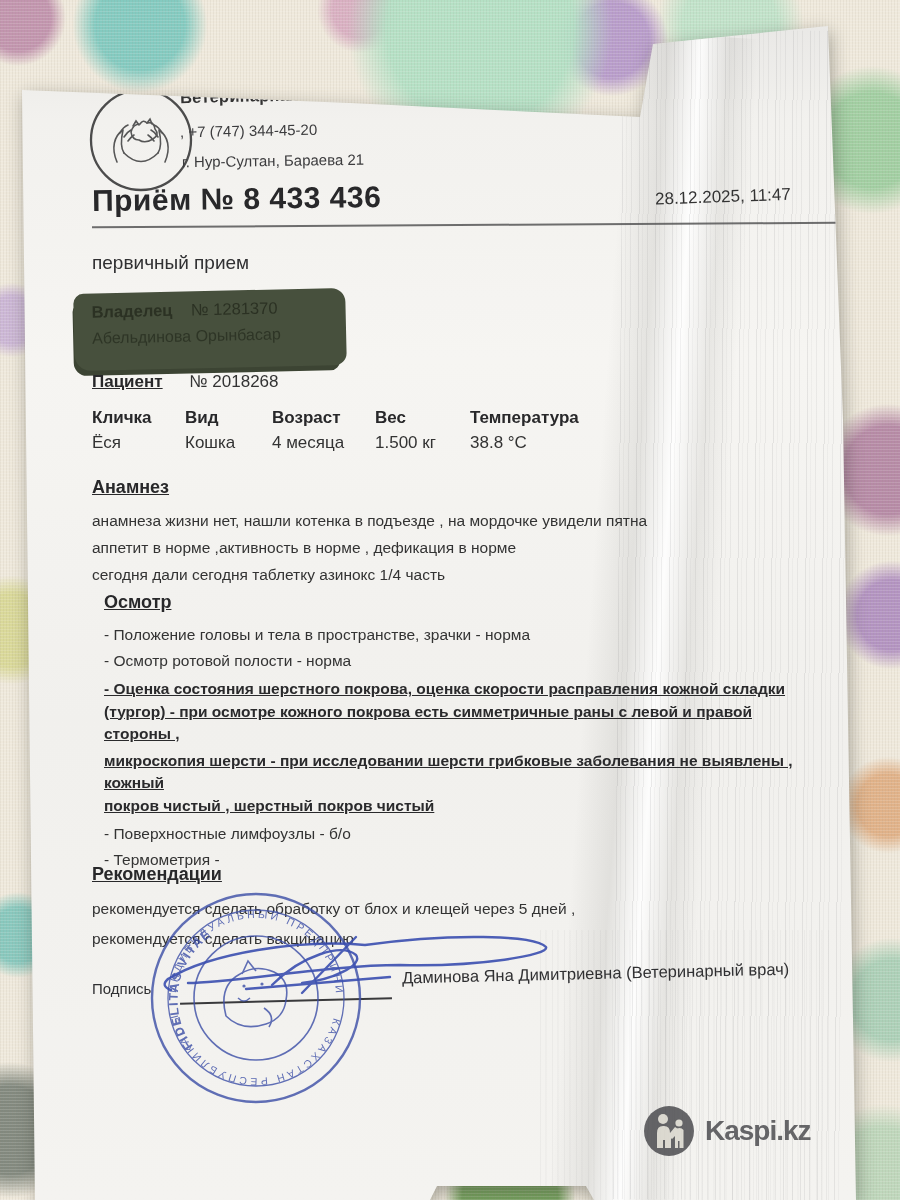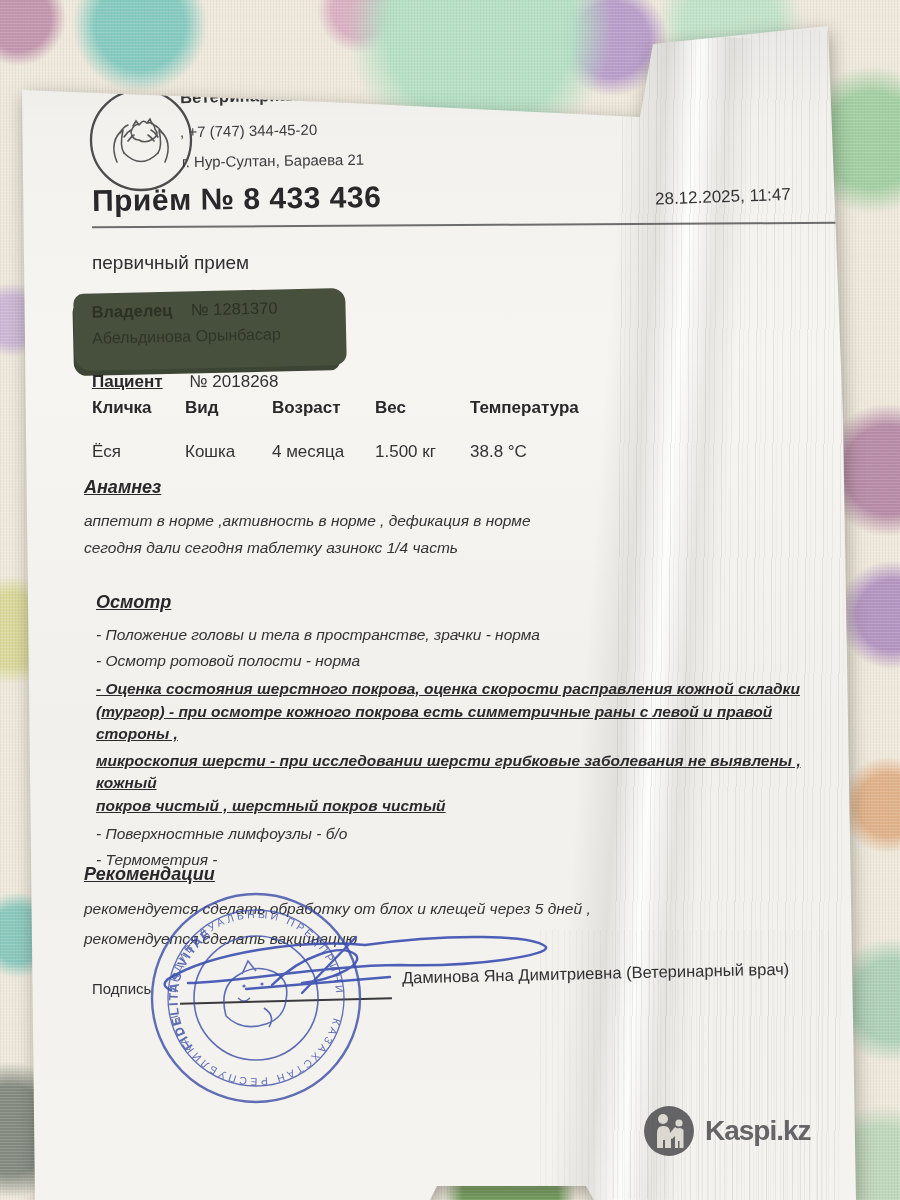--- a/index.html
+++ b/index.html
@@ -83,23 +83,23 @@
     transform:rotate(-1.3deg);box-shadow:-4px 8px 0 -3px #3c4433;padding:9px 0 0 18px;box-sizing:border-box;
   }
   .redaction .r1{font-size:16.5px;font-weight:bold;color:#2b3123;}
   .redaction .r1 .num{font-weight:normal;margin-left:14px;}
   .redaction .r2{font-size:16px;color:#2e3526;margin-top:8px;}
   .patient-row{left:92px;top:372px;font-size:17px;}
   .patient-row .lbl{font-weight:bold;color:#28282a;text-decoration:underline;}
   .patient-row .num{margin-left:22px;color:#333;}
   .doc-table{left:92px;top:398px;font-size:17px;}
   .doc-table .row{display:grid;grid-template-columns:93px 87px 103px 95px 200px;}
-  .doc-table .row.h{font-weight:bold;color:#28282a;}
-  .doc-table .row.v{margin-top:24px;color:#333;}
-  .sec{left:84px;width:710px;font-size:15.5px;color:#333;font-style:italic;}
+  .doc-table .row.h{font-weight:bold;color:#28282a;margin-top:10px;}
+  .doc-table .row.v{margin-top:5px;color:#333;}
+  .sec{left:92px;width:710px;font-size:15.5px;color:#333;}
   .sec h3{margin:0 0 9px 0;font-size:18px;font-weight:bold;text-decoration:underline;color:#28282a;}
   .sec .ln{line-height:27px;}
   .sec .bl{line-height:26px;}
   .sec .em{line-height:22.5px;font-weight:bold;text-decoration:underline;color:#2a2a2c;}
   .sec .gap{height:4px;}
   .sec-anamnez{top:477px;}
   .sec-osmotr{top:592px;margin-left:12px;}
   .sec-rec{top:864px;}
   .sec-rec .ln{line-height:30px;}
   .sig-label{left:92px;top:980px;font-size:15px;color:#303032;}
@@ -171,20 +171,21 @@
         <span>Ёся</span>
         <span>Кошка</span>
         <span>4 месяца</span>
         <span>1.500 кг</span>
         <span>38.8 °C</span>
       </div>
     </div>
 
     <div class="abs sec sec-anamnez">
       <h3>Анамнез</h3>
+      <div class="ln">анамнеза жизни нет, нашли котенка в подъезде , на мордочке увидели пятна</div>
       <div class="ln">аппетит в норме ,активность в норме , дефикация в норме</div>
       <div class="ln">сегодня дали сегодня таблетку азинокс 1/4 часть</div>
     </div>
 
     <div class="abs sec sec-osmotr">
       <h3>Осмотр</h3>
       <div class="bl">- Положение головы и тела в пространстве, зрачки - норма</div>
       <div class="bl">- Осмотр ротовой полости - норма</div>
       <div class="gap"></div>
       <div class="em">- Оценка состояния шерстного покрова, оценка скорости расправления кожной складки</div>

